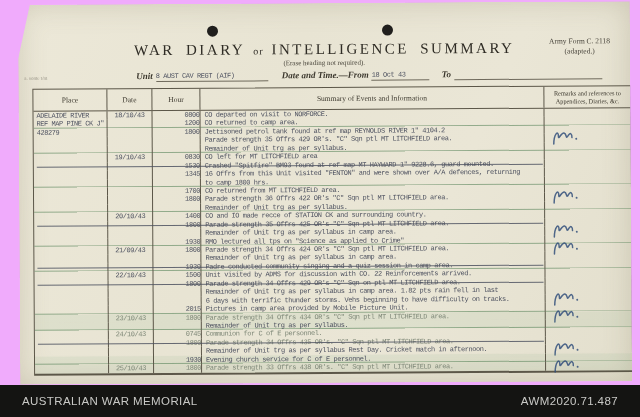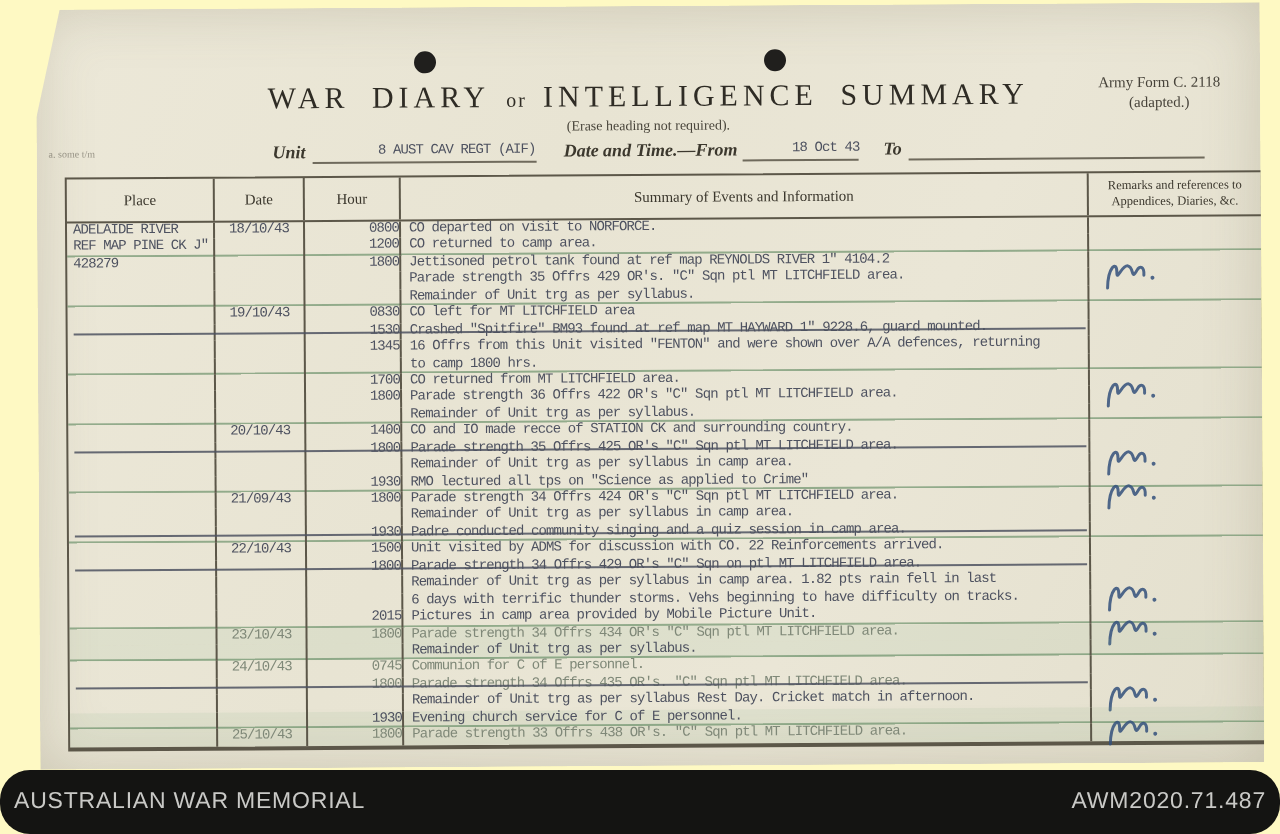--- a/index.html
+++ b/index.html
@@ -1,17 +1,17 @@
 <!DOCTYPE html>
 <html><head>
 <meta charset="utf-8">
 <style>
   html,body{margin:0;padding:0;}
   body{width:640px;height:417px;overflow:hidden;font-family:"Liberation Sans",sans-serif;}
-  .stage{position:relative;width:640px;height:417px;background:#fef9c3;}
+  .stage{position:relative;width:640px;height:417px;background:#f0abfc;}
 
   
   .paper{position:absolute;left:19px;top:3px;width:612px;height:380px;
     background:linear-gradient(115deg,#ece8d8 0%,#e8e4d3 38%,#eae6d6 66%,#e3dfcd 100%);
     transform:rotate(-0.35deg);transform-origin:50% 50%;
     clip-path:polygon(12px 0,100% 0,100% 100%,0 100%,0 54px);
     box-shadow:inset 0 0 28px rgba(120,110,85,.25);}
   .hole{position:absolute;top:22px;width:11px;height:11px;border-radius:50%;background:#201f1d;}
   .hole.h1{left:189px}.hole.h2{left:364px}
 
@@ -24,21 +24,21 @@
   .title-or{font-size:10px;letter-spacing:1px;padding:0 4px;}
   .subtitle{position:absolute;top:56px;left:0;width:100%;text-align:center;
     font-family:"Liberation Serif",serif;font-size:7px;color:#4a463c;}
 
   .margin-print{position:absolute;left:6px;top:71px;font-size:5px;color:rgba(70,65,55,.5);
     font-family:"Liberation Serif",serif;}
 
   .unit-line{position:absolute;top:67px;left:118px;right:28px;display:flex;align-items:flex-end;
     font-family:"Liberation Serif",serif;font-style:italic;font-size:9px;color:#3c382e;white-space:nowrap;}
   .unit-line .lbl{padding:0 3px 1px 0;font-weight:bold;}
-  .fill{border-bottom:1px solid #6f6a5c;text-align:right;padding-bottom:1px;}
+  .fill{border-bottom:1px solid #6f6a5c;text-align:left;padding-bottom:1px;}
   .tw{font-family:"Liberation Mono","DejaVu Sans Mono",monospace;font-style:normal;
     font-size:7px;letter-spacing:-0.45px;color:#4e5260;}
 
   
   .table{position:absolute;left:14px;top:84px;width:597px;border:1px solid #5c5749;border-bottom-width:2px;background:transparent;}
   .thead{display:grid;grid-template-columns:74px 45px 48px 344px 1fr;height:21px;border-bottom:1px solid #5c5749;}
   .thead .hc{border-right:1px solid #5c5749;display:flex;align-items:center;justify-content:center;
     font-family:"Liberation Serif",serif;font-size:7.5px;color:#3b372d;text-align:center;line-height:1.2;}
   .thead .hc:last-child{border-right:none;font-size:6.3px;flex-direction:column;}
   .row{display:grid;grid-template-columns:74px 45px 48px 344px 1fr;height:8.45px;position:relative;}
@@ -51,22 +51,22 @@
   .c.tw{font-size:7px;}
   .row.tint{background:rgba(140,180,140,.12);}
   .row.faded .c{color:#7f8878;}
   .row.sep{box-shadow:inset 0 -1px 0 rgba(100,140,100,.65);}
   .row.struck::before{content:"";position:absolute;left:3px;width:506px;top:48%;
     border-top:1px solid rgba(78,82,96,.85);z-index:2;}
   .sig{position:absolute;left:5px;top:-6px;transform:rotate(-10deg);opacity:.85;}
 
   
   .footer{position:absolute;left:0;right:0;bottom:0;height:32px;background:#141412;
-    display:flex;justify-content:space-between;align-items:center;padding:0 7px;
-    color:#c9c9c6;font-size:11.5px;letter-spacing:.4px;border-radius:15px;}
+    display:flex;justify-content:space-between;align-items:center;padding:0 22px;
+    color:#c9c9c6;font-size:11.5px;letter-spacing:.4px;}
 </style>
 </head>
 <body>
 
 <div class="stage">
 
   <div class="paper">
 
     <div class="hole h1"></div>
     <div class="hole h2"></div>

